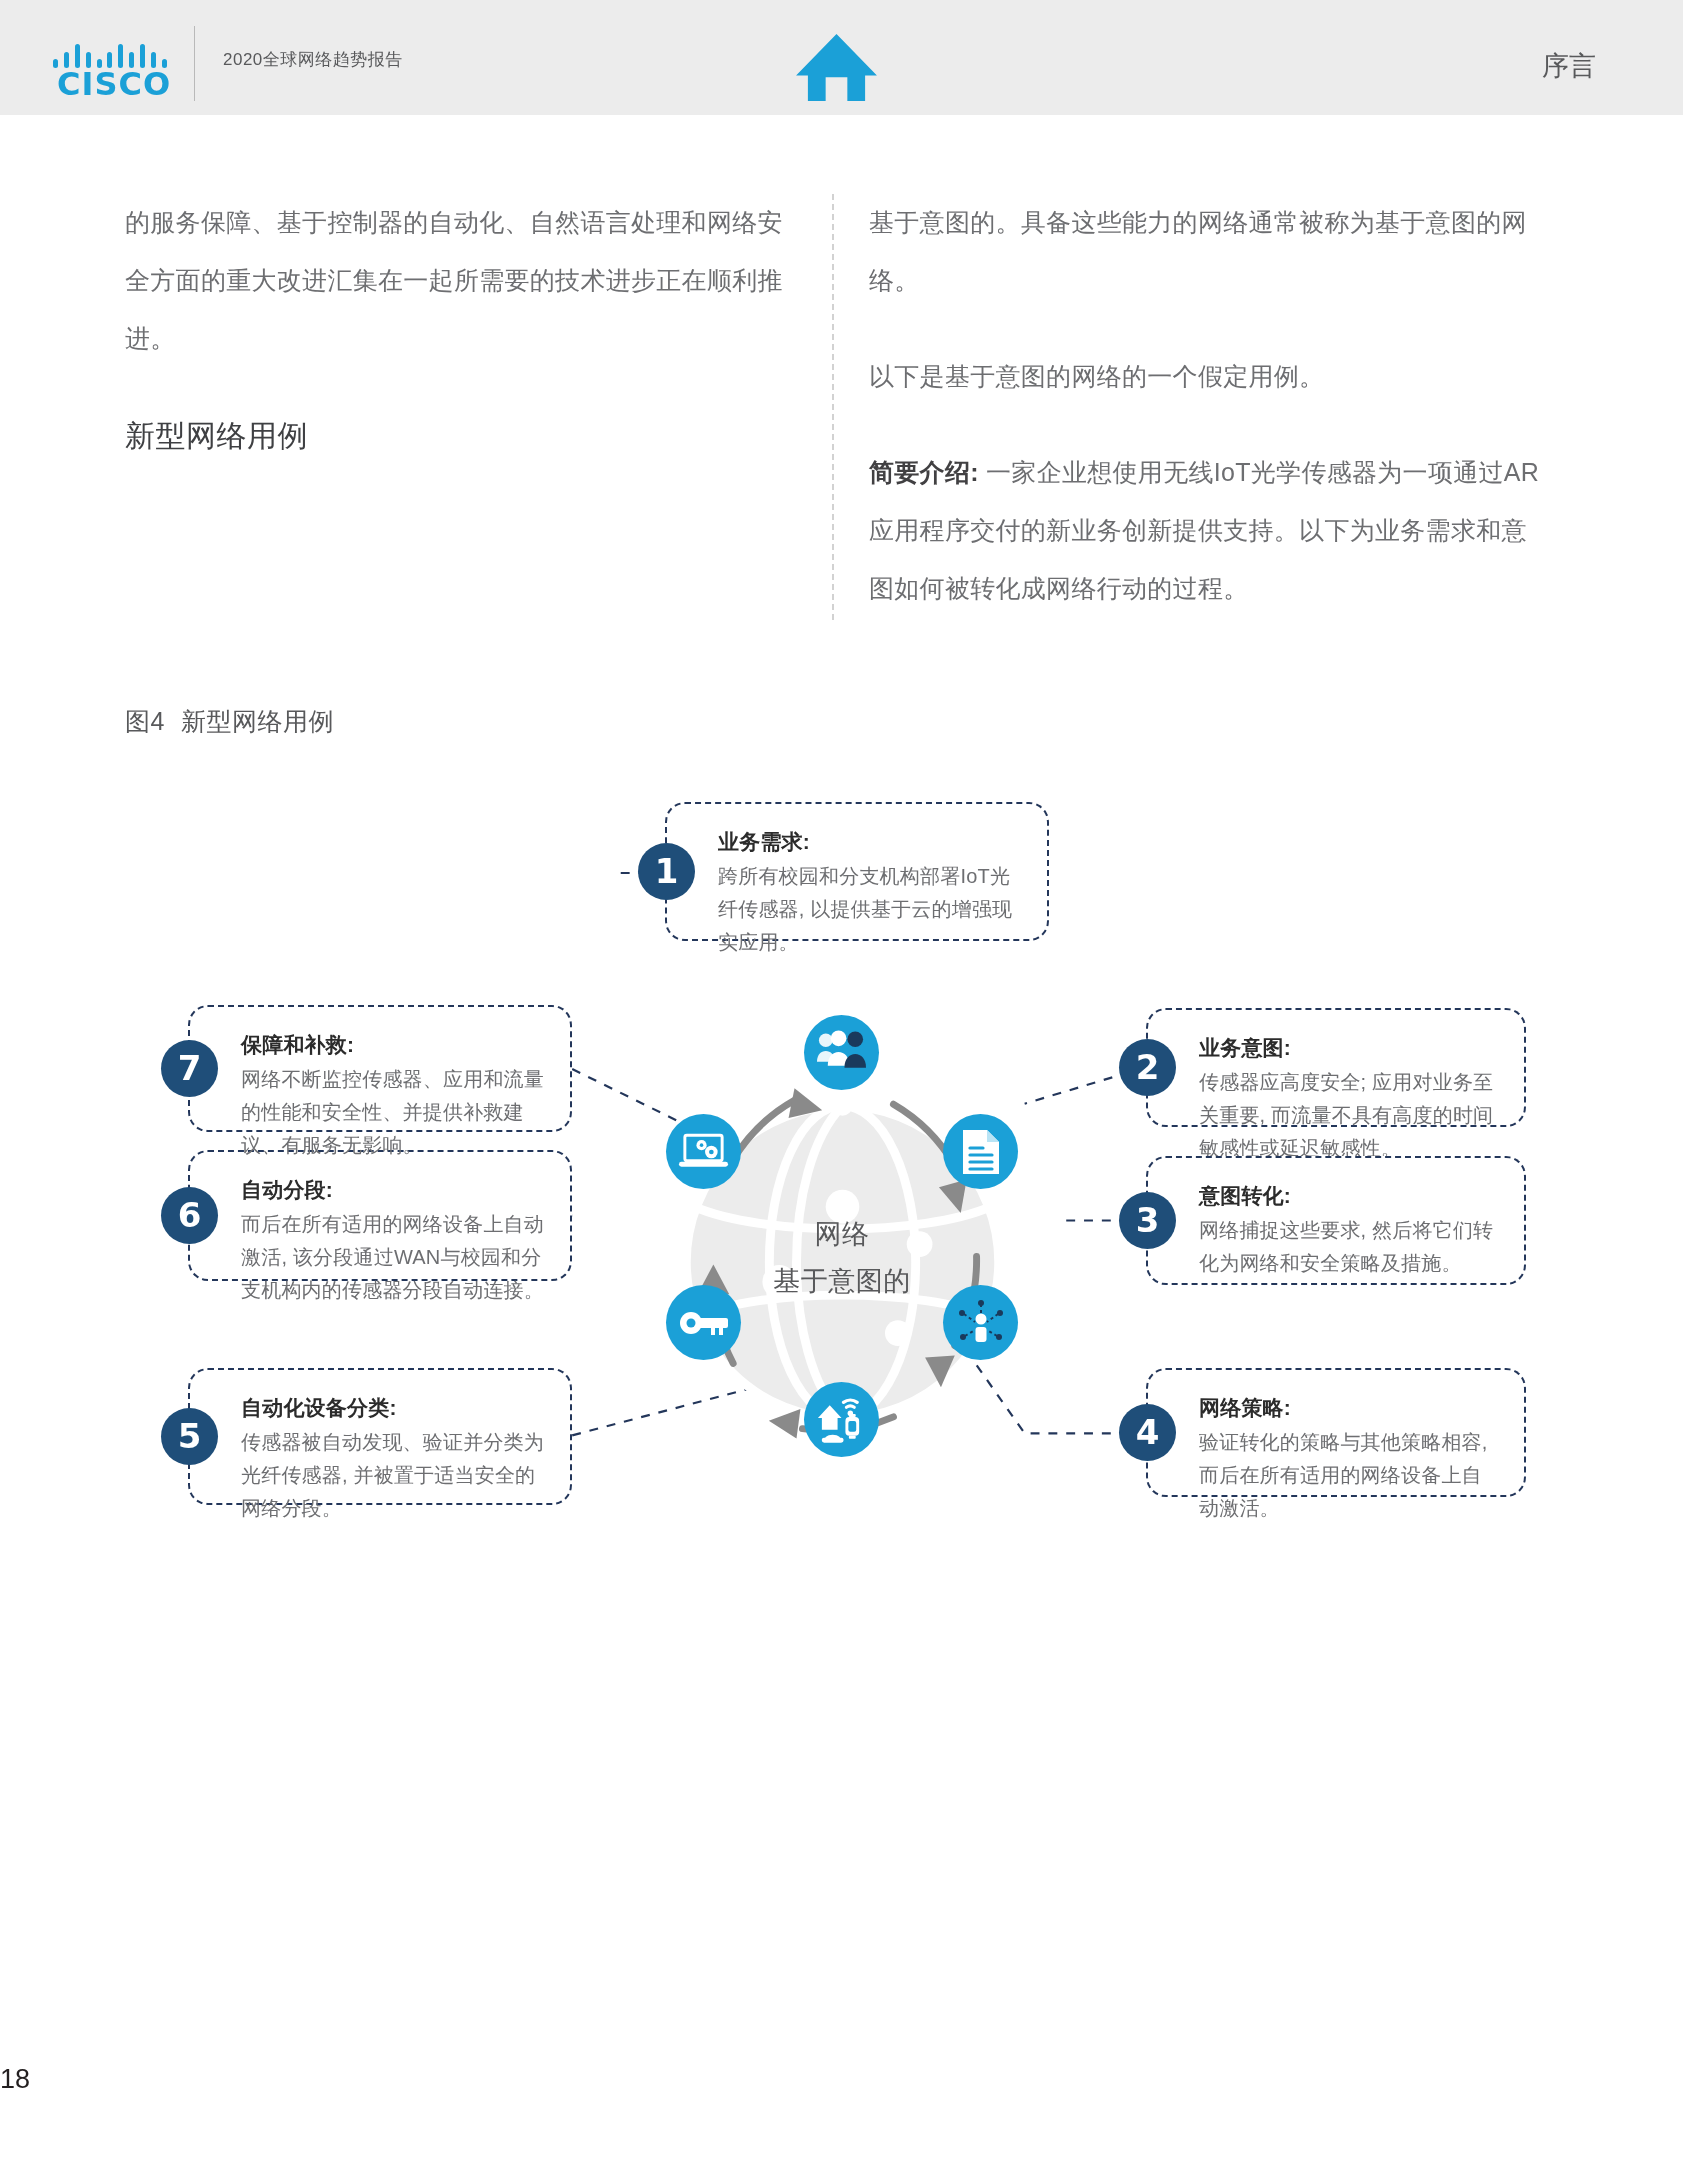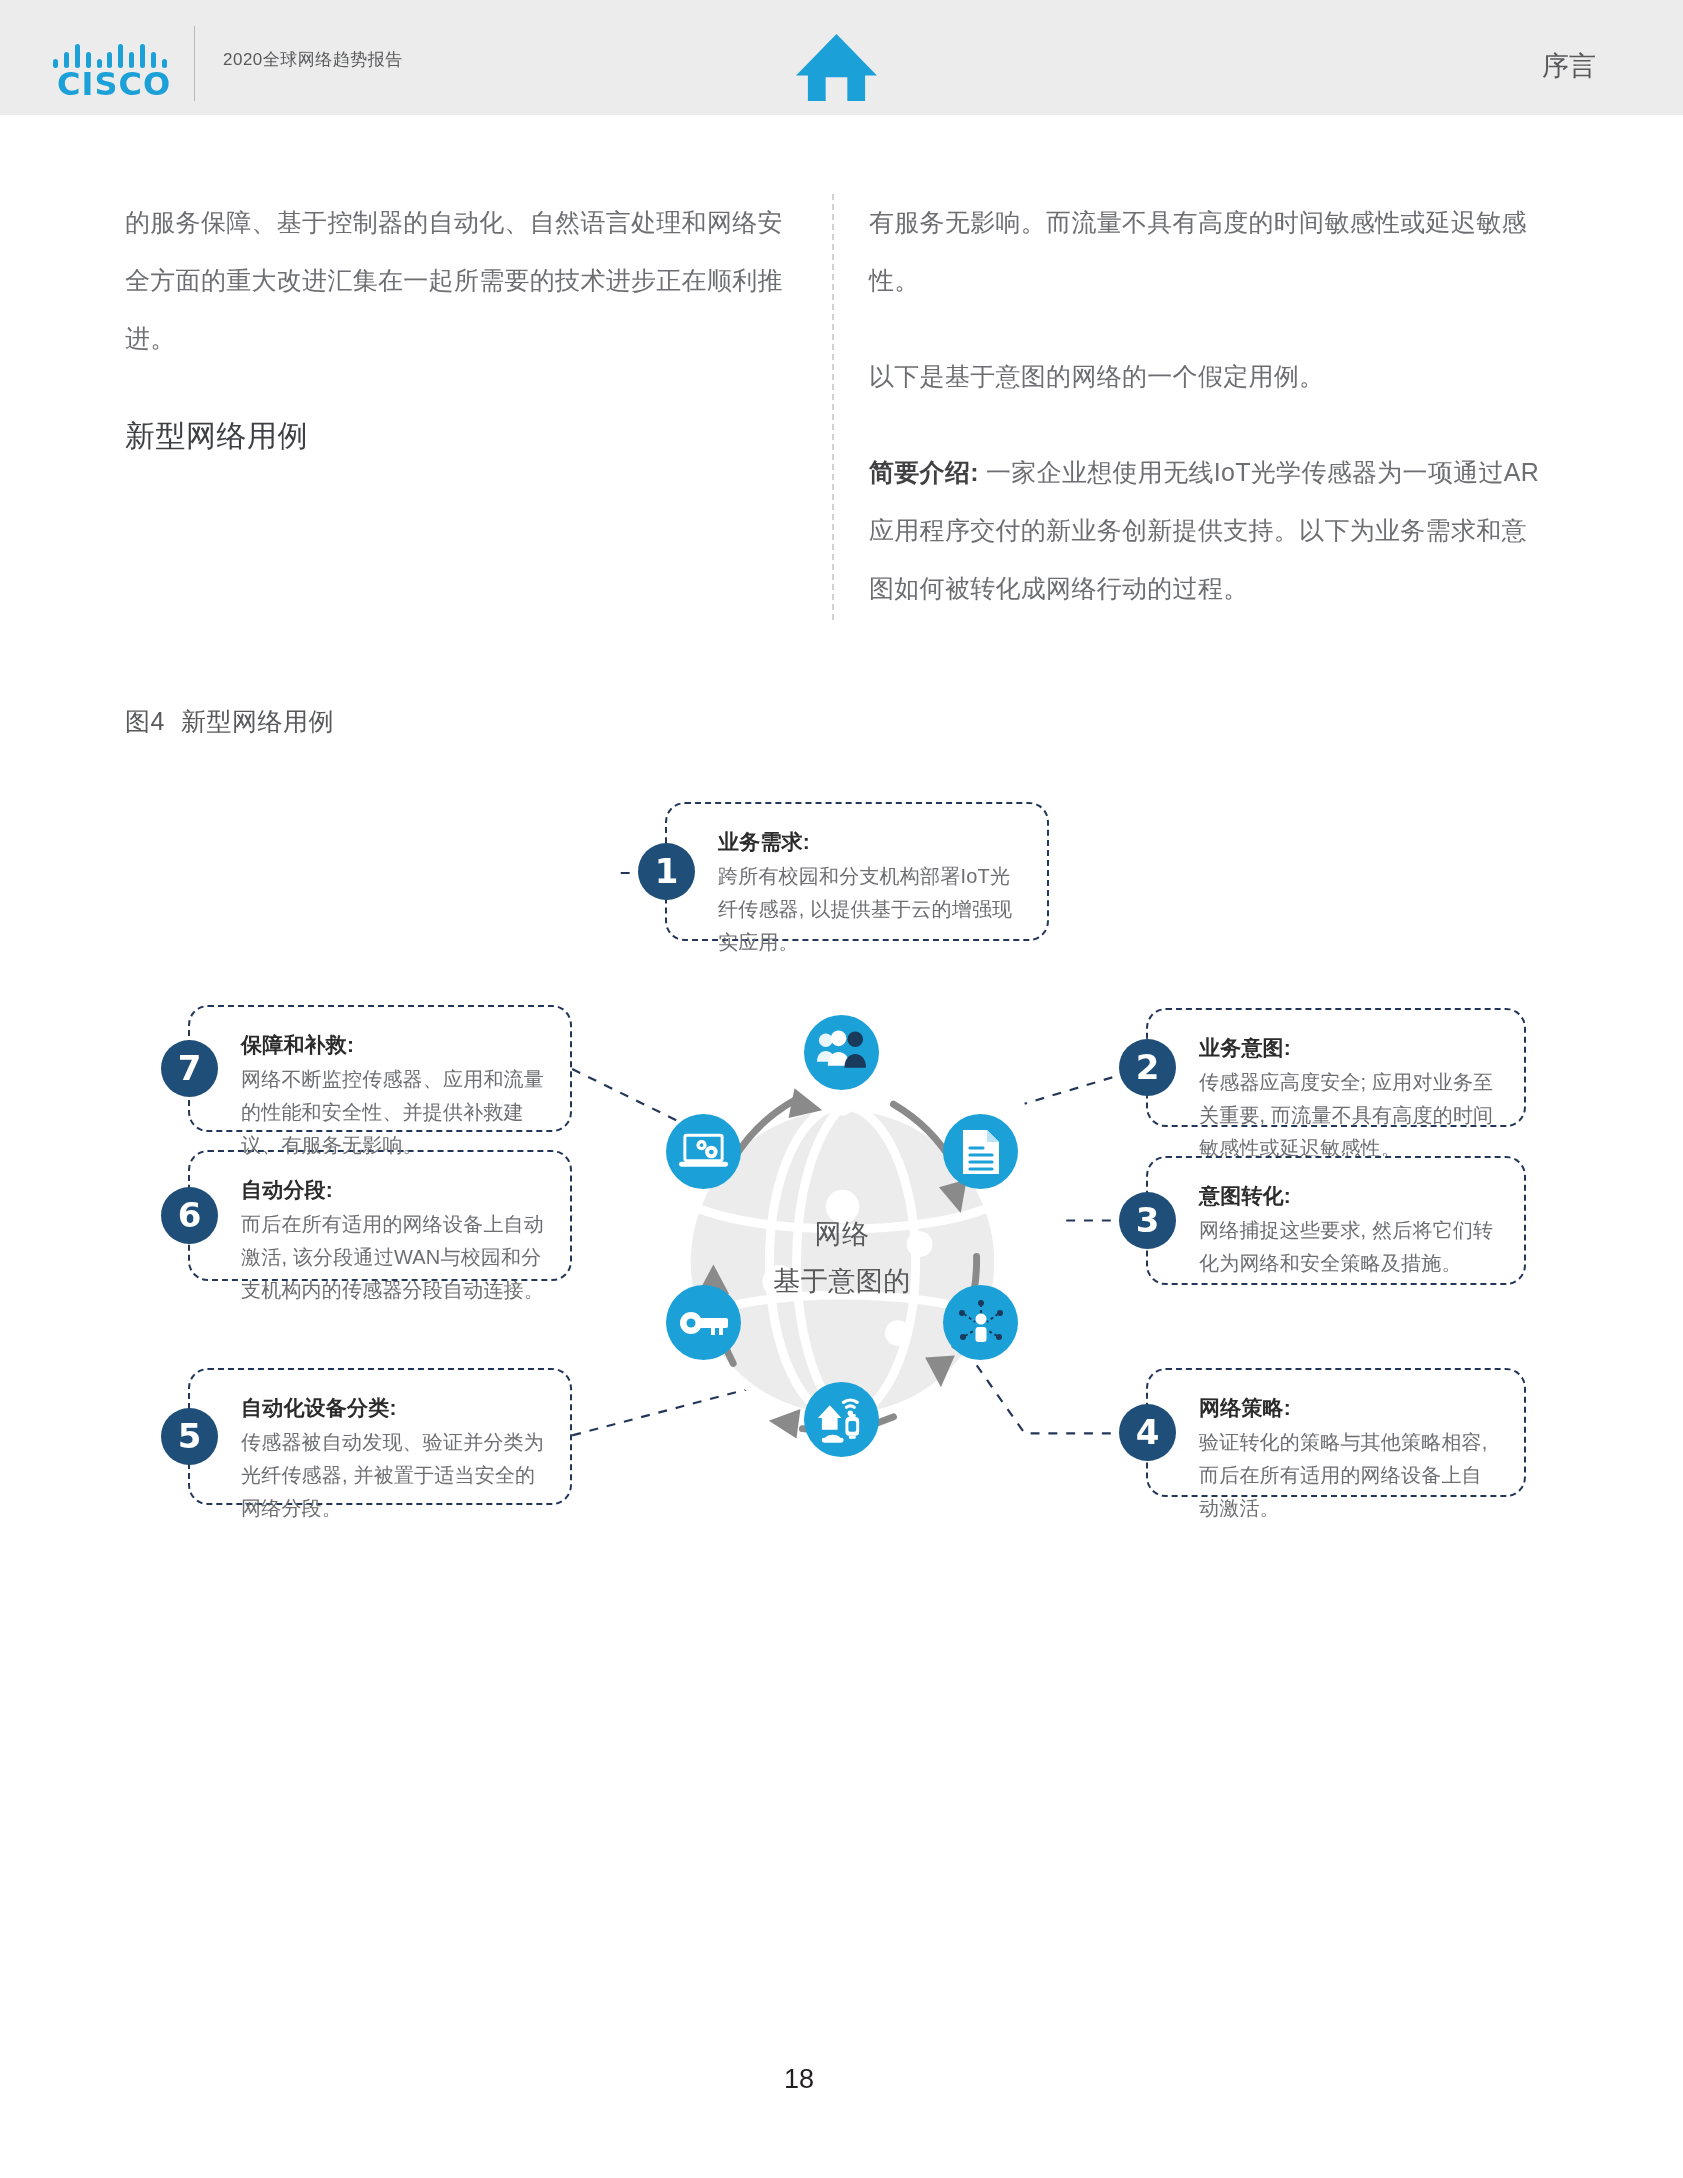--- a/index.html
+++ b/index.html
@@ -126,22 +126,22 @@
   .node svg { display:block; }
   #n-top    { left: 170px; top: -22px; }
   #n-right  { left: 309px; top: 77px; }
   #n-br     { left: 309px; top: 248px; }
   #n-bottom { left: 170px; top: 345px; }
   #n-bl     { left: 32px;  top: 248px; }
   #n-left   { left: 32px;  top: 77px; }
 
   
   .page-number {
-    position: absolute; left: 0; top: 2064px; width: 1556px; text-align: center;
-    font-size: 27px; color: #231f20; padding-left: 42px;
+    position: absolute; left: 0; top: 2064px; width: 1556px; text-align: left;
+    font-size: 27px; color: #231f20;
   }
 </style>
 </head>
 <body>
 
 <div class="page">
 
   <div class="header">
     <div class="header-inner">
 
@@ -179,21 +179,21 @@
   </div>
 
   <div class="col-divider"></div>
 
   <div class="col col-left">
     <p>的服务保障、基于控制器的自动化、自然语言处理和网络安全方面的重大改进汇集在一起所需要的技术进步正在顺利推进。</p>
     <h3>新型网络用例</h3>
   </div>
 
   <div class="col col-right">
-    <p>有服务无影响。而流量不具有高度的时间敏感性或延迟敏感性。</p>
+    <p>基于意图的。具备这些能力的网络通常被称为基于意图的网络。</p>
     <p>以下是基于意图的网络的一个假定用例。</p>
     <p><span class="lead">简要介绍:</span><span> 一家企业想使用无线IoT光学传感器为一项通过AR应用程序交付的新业务创新提供支持。以下为业务需求和意图如何被转化成网络行动的过程。</span></p>
   </div>
 
   <div class="fig-caption">
     <span class="fig-num">图4</span><span>新型网络用例</span>
   </div>
 
   <div class="diagram">
 

